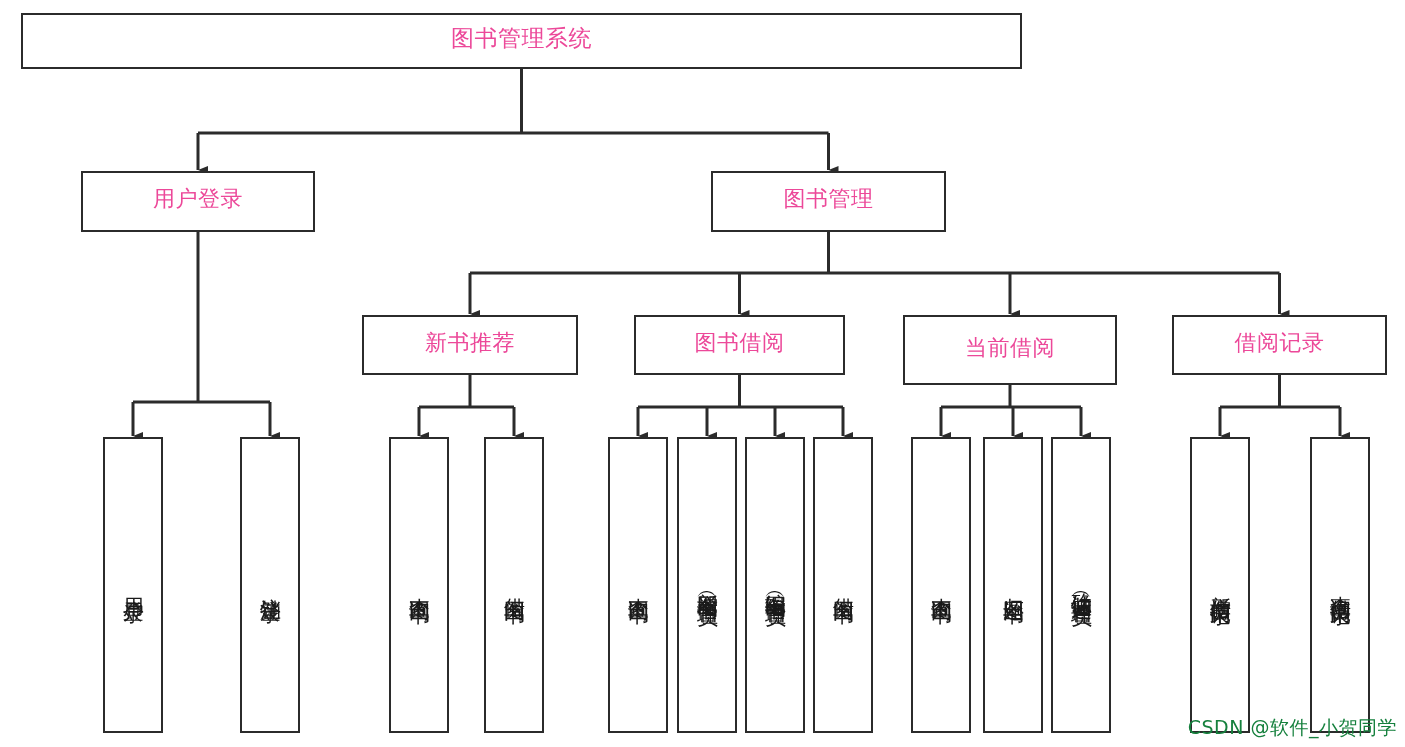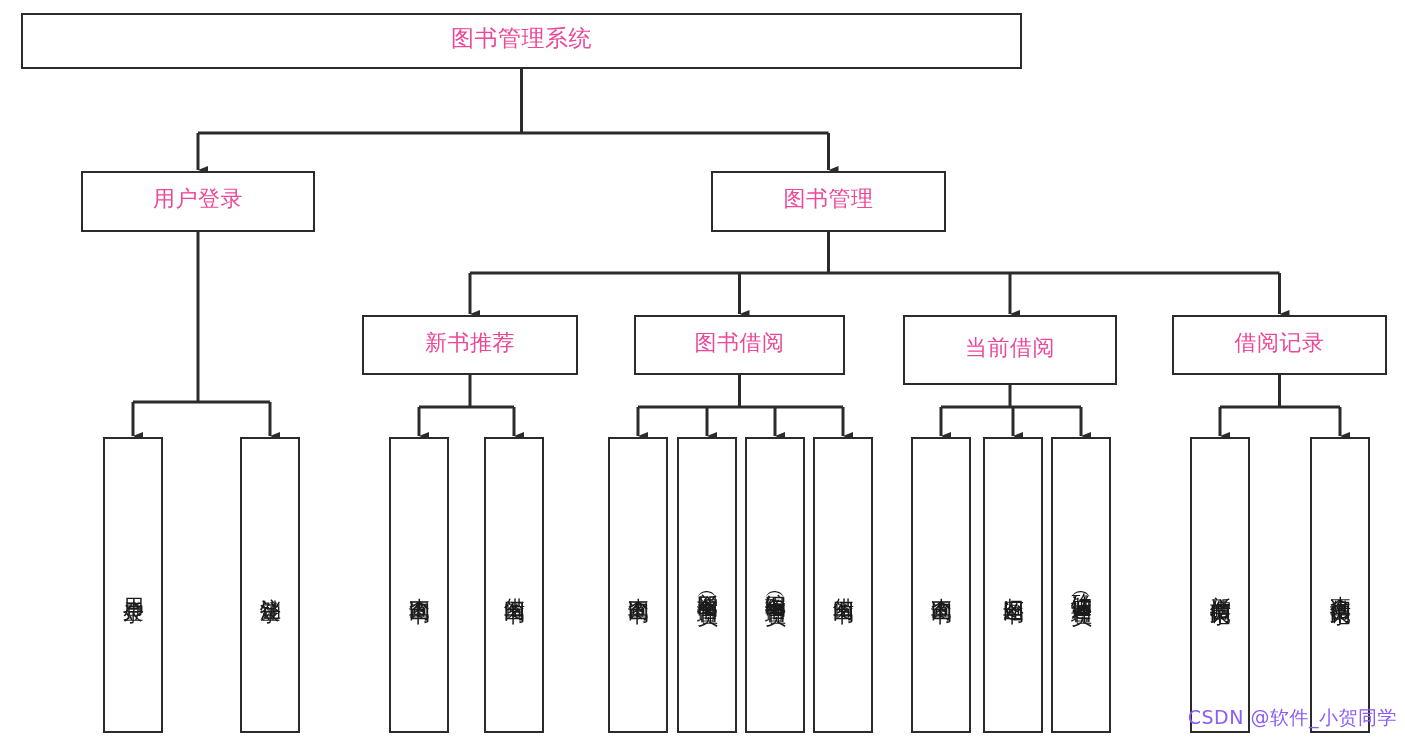--- a/index.html
+++ b/index.html
@@ -50,23 +50,23 @@
     line-height: 1.18;
     color: #1a1a1a;
     letter-spacing: 2px;
     white-space: nowrap;
     font-family: "DejaVu Sans", "Liberation Sans", sans-serif;
   }
   .node-root .node-label-h { font-size: 23px; }
   .watermark {
     position: absolute;
     right: 8px;
-    bottom: 16px;
+    bottom: 6px;
     font-size: 19px;
-    color: #8b5cf6;
+    color: #15803d;
     letter-spacing: 0.5px;
     white-space: nowrap;
     font-family: "DejaVu Sans", "Liberation Sans", sans-serif;
     pointer-events: none;
   }
 </style>
 </head>
 <body>
 
 <div id="diagram-root">

